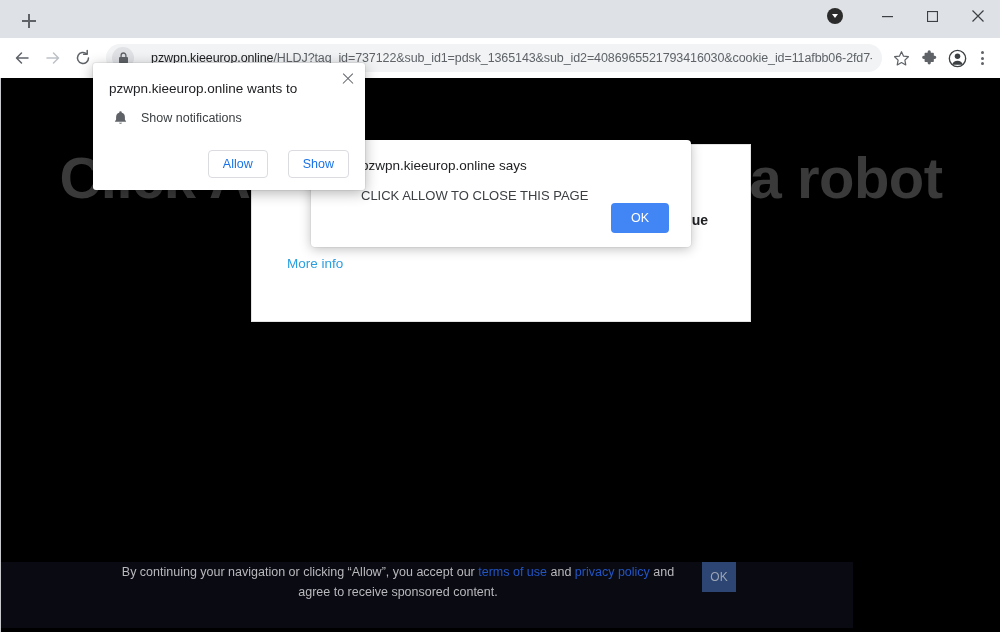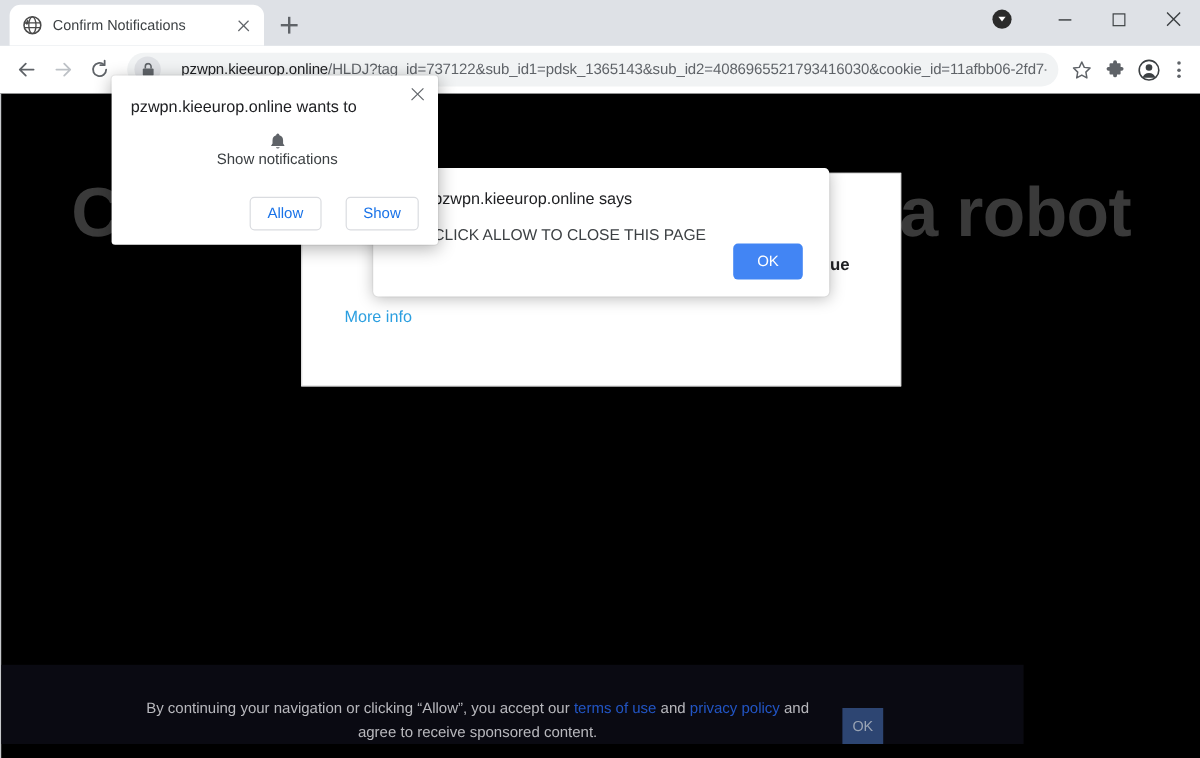--- a/index.html
+++ b/index.html
@@ -233,26 +233,26 @@
     top: 111px;
     font-size: 13.5px;
     color: #2b9fe0;
     text-decoration: none;
     cursor: pointer;
   }
 
   
   .consent-bar {
     position: absolute;
-    left: 0; bottom: 12px;
+    left: 0; bottom: 4px;
     width: 852px;
     height: 66px;
     background: #0a0a12;
     display: flex;
-    align-items: flex-end;
+    align-items: flex-start;
     justify-content: center;
     gap: 24px;
   }
   .consent-text {
     width: 560px;
     text-align: center;
     font-size: 12.5px;
     line-height: 20px;
     color: #b8b8bd;
   }
@@ -339,23 +339,23 @@
 
   .perm-title {
     font-size: 13.5px;
     color: #202124;
     margin-bottom: 14px;
     padding-right: 18px;
   }
   .perm-row {
     display: flex;
     align-items: center;
+    gap: 13px;
     margin-bottom: 24px;
     padding-left: 4px;
-    flex-direction: column;
   }
   .perm-row-label {
     font-size: 12.5px;
     color: #3c4043;
   }
   .perm-actions {
     display: flex;
     justify-content: flex-end;
     gap: 20px;
   }
@@ -372,30 +372,20 @@
     font-family: "Liberation Sans", sans-serif;
   }
 </style>
 </head>
 <body>
 
 <div class="browser">
 
   <div class="titlebar">
 
-    <div class="tab">
-      <svg class="tab-favicon" viewBox="0 0 16 16">
-        <circle cx="8" cy="8" r="7" fill="none" stroke="#4a4a4a" stroke-width="1.3"></circle>
-        <ellipse cx="8" cy="8" rx="3" ry="7" fill="none" stroke="#4a4a4a" stroke-width="1.1"></ellipse>
-        <path d="M1.3 6 H14.7 M1.3 10 H14.7" stroke="#4a4a4a" stroke-width="1.1" fill="none"></path>
-        <path d="M4 3.2 C5.6 5 5 7 3.2 7.6 L2 6.6 Z" fill="#4a4a4a"></path>
-      </svg>
-      <span class="tab-title">Confirm Notifications</span>
-      <span class="tab-close"></span>
-    </div>
 
     <div class="newtab"></div>
 
     <div class="win-controls">
       <span class="update-dot"></span>
       <span class="win-btn">
         <svg width="11" height="11" viewBox="0 0 11 11">
           <rect x="0" y="5" width="11" height="1.2" fill="#3c4043"></rect>
         </svg>
       </span>

